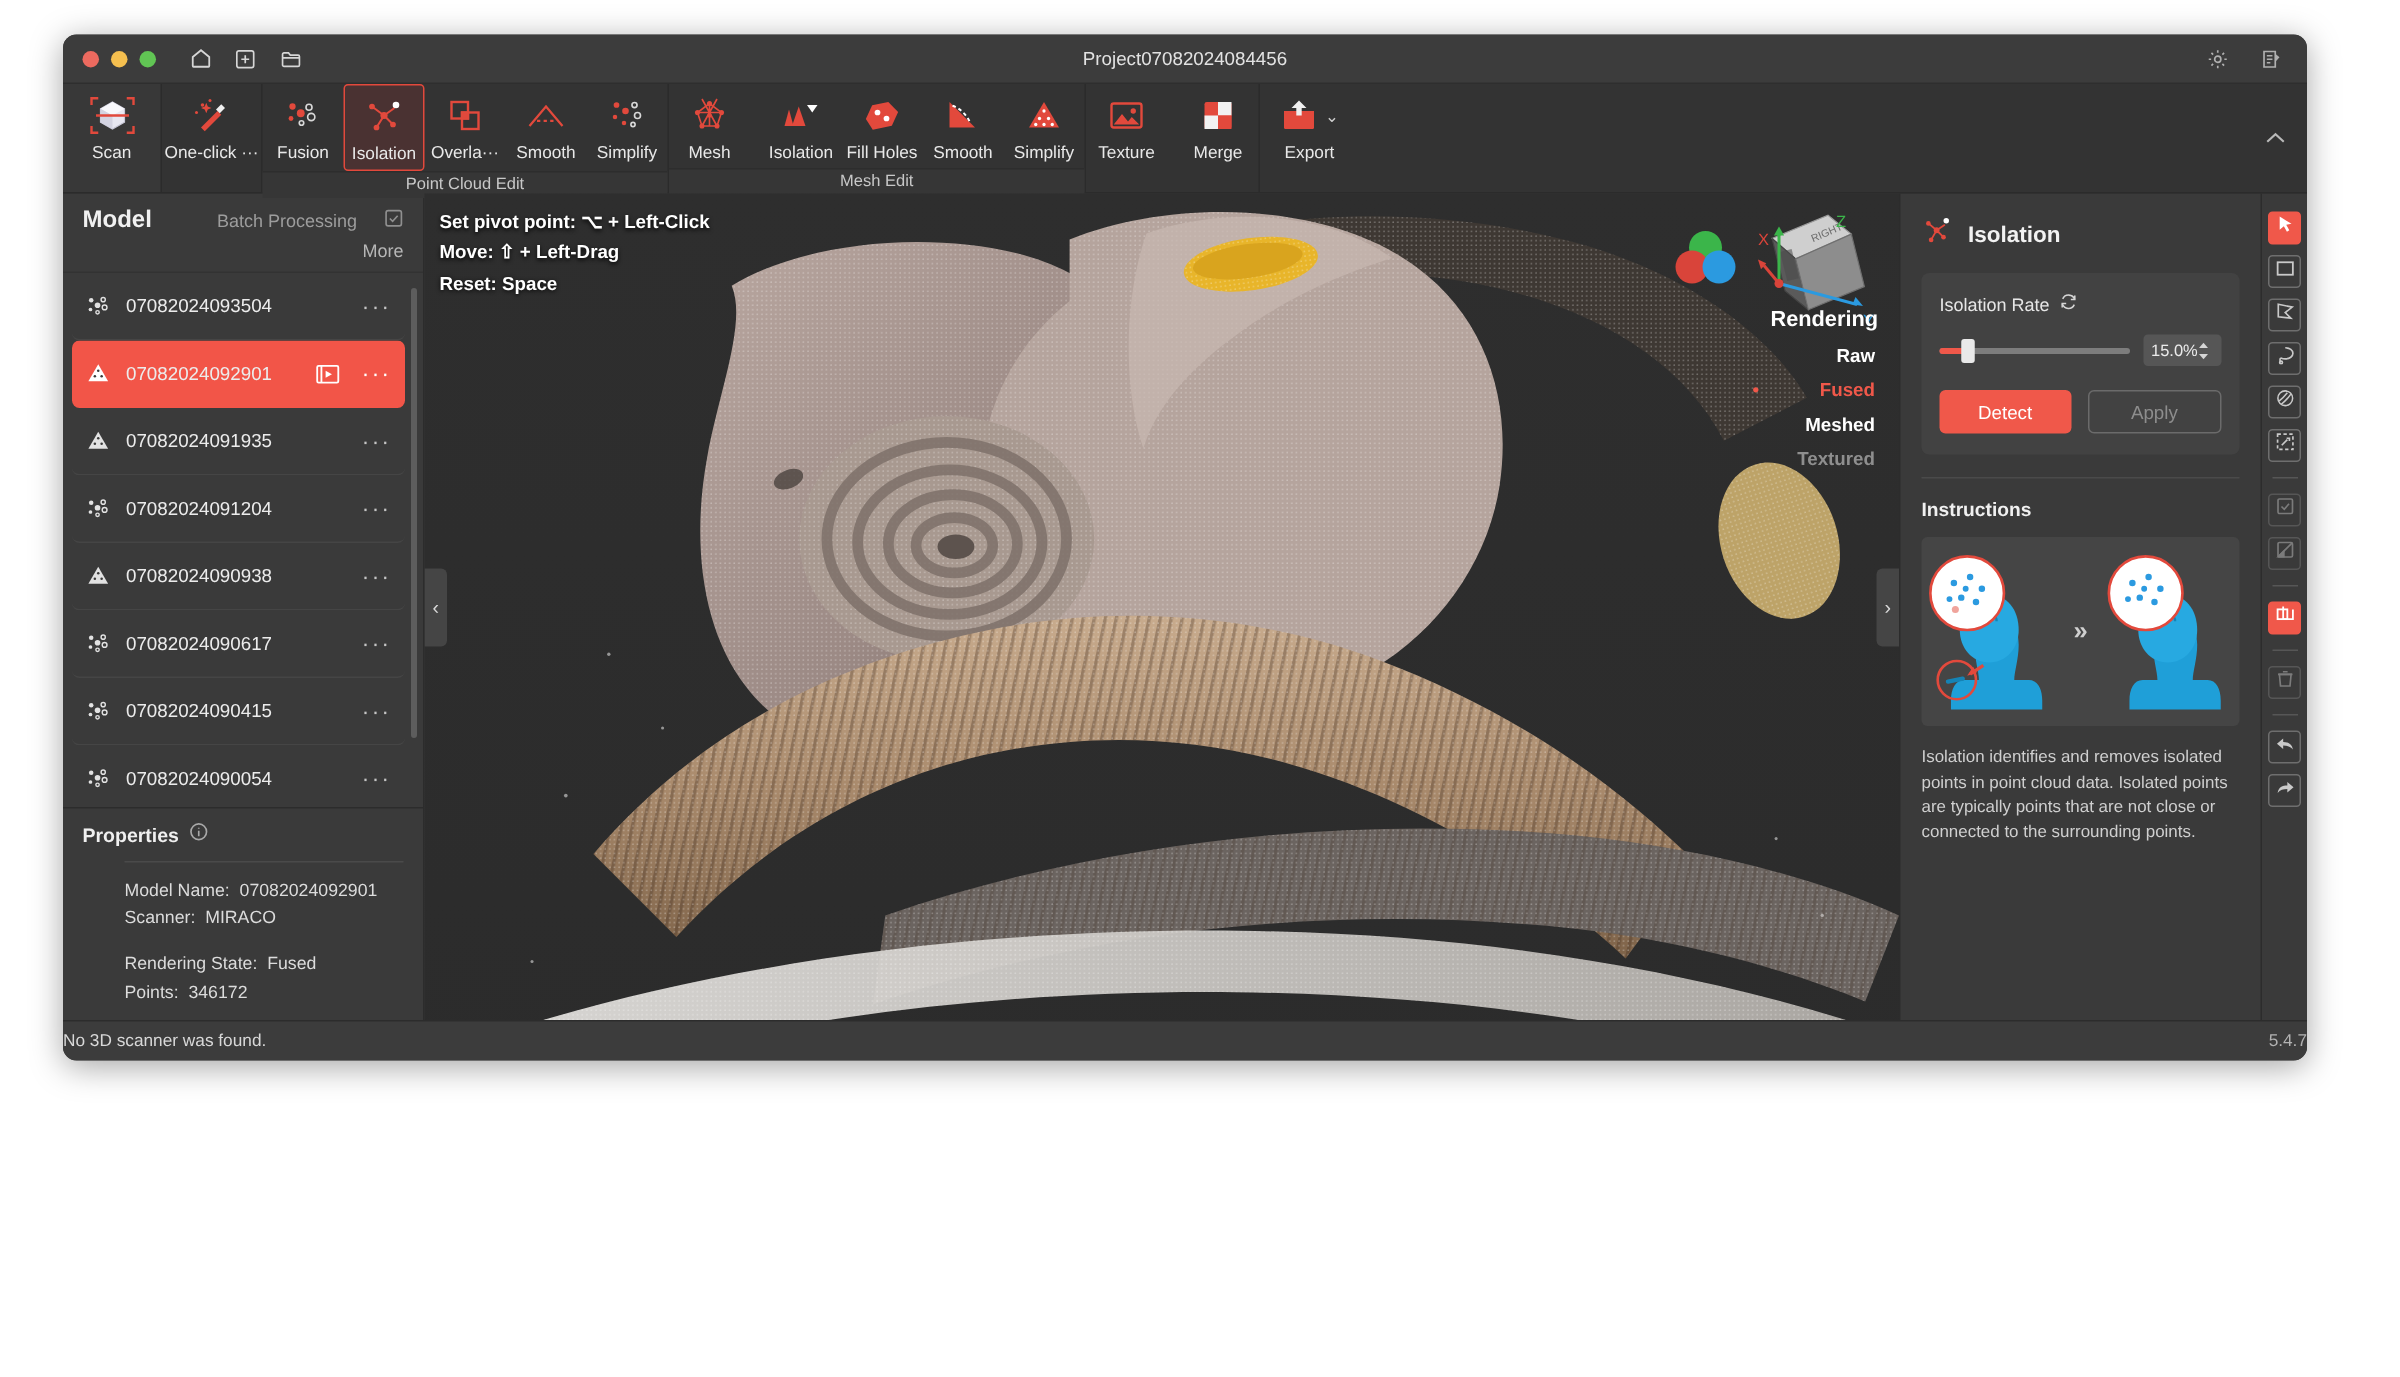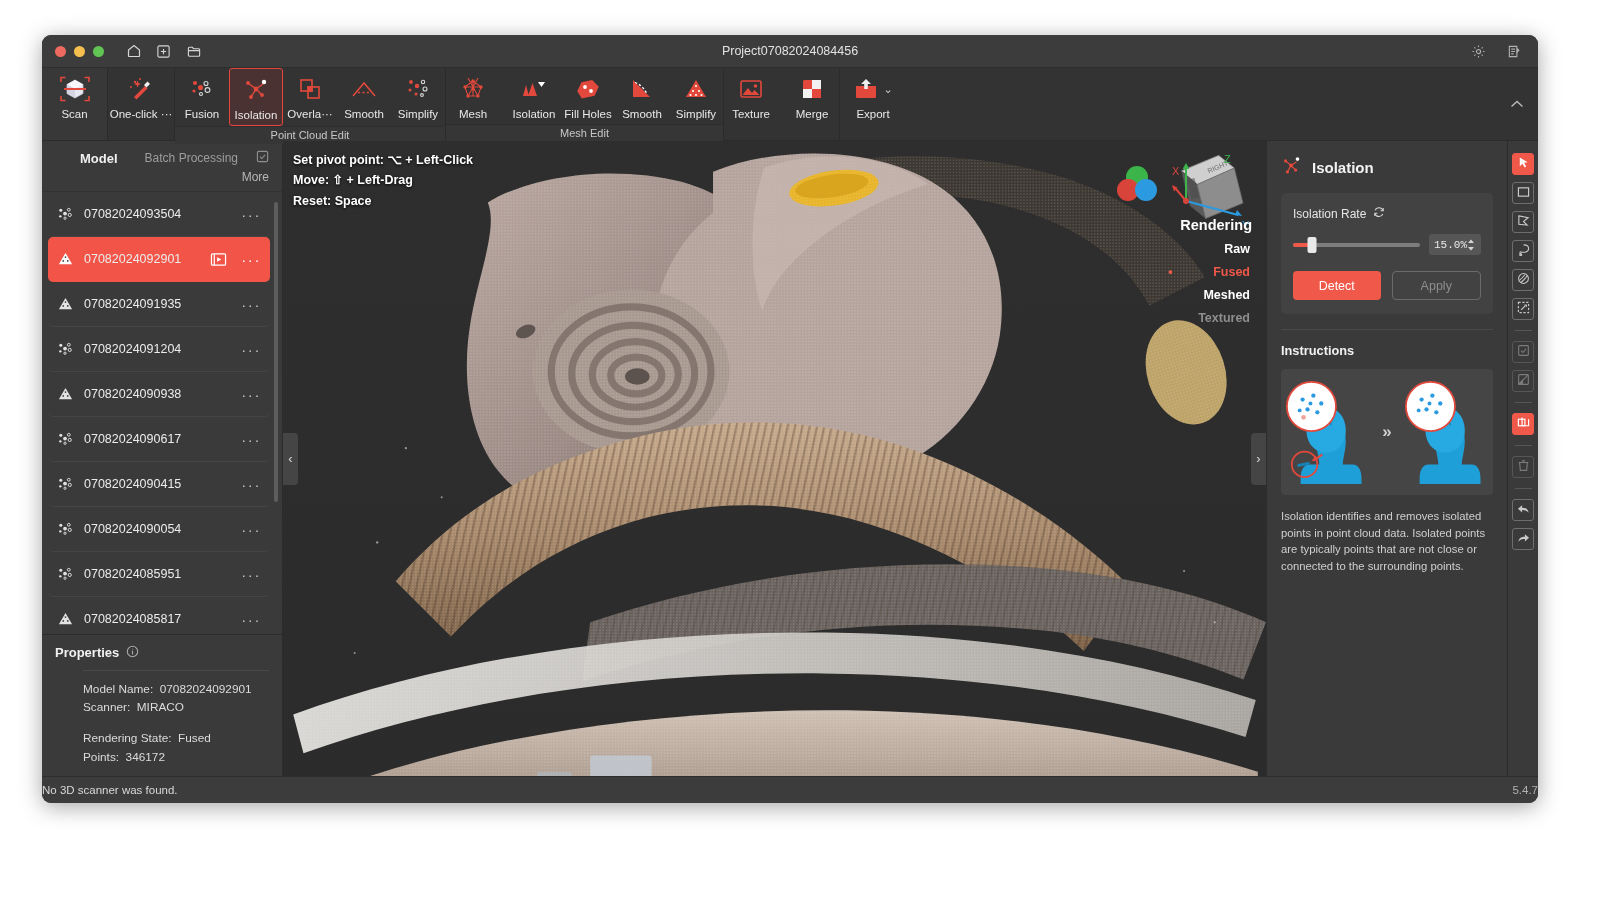--- a/index.html
+++ b/index.html
@@ -4,22 +4,22 @@
 <style>
   * { box-sizing: border-box; margin: 0; padding: 0; }
   html, body {
     width: 1600px; height: 918px;
     background: #ffffff;
     font-family: "Liberation Sans", sans-serif;
     overflow: hidden;
   }
   .app-window {
     position: absolute;
-    left: 42px; top: 35px;
-    width: 1496px; height: 768px;
+    left: 42px; top: 23px;
+    width: 1496px; height: 684px;
     background: #3a3a3a;
     border-radius: 9px;
     overflow: hidden;
     display: flex;
     flex-direction: column;
     box-shadow: 0 4px 22px rgba(0,0,0,0.35);
   }
 
   
   .titlebar {
@@ -89,21 +89,21 @@
     width: 241px; flex: 0 0 241px;
     background: #3a3a3a;
     display: flex; flex-direction: column;
     border-right: 1px solid #2c2c2c;
     min-height: 0;
   }
   .lp-header {
     display: flex; align-items: center; justify-content: space-between;
     padding: 9px 13px 2px;
   }
-  .lp-title { font-size: 13px; font-weight: bold; color: #f0f0f0; margin-left: 25px; }
+  .lp-title { font-size: 16px; font-weight: bold; color: #f0f0f0; }
   .lp-batch { display: flex; align-items: center; gap: 18px; font-size: 12px; color: #9d9d9d; cursor: pointer;}
   .lp-more { text-align: right; font-size: 12px; color: #b6b6b6; padding: 2px 13px 7px; cursor: pointer; }
   .model-list { flex: 1; overflow: hidden; position: relative; border-top: 1px solid #323232;}
   .model-scroll { position: absolute; inset: 0; overflow: hidden; padding-right: 6px;}
   .model-row {
     display: flex; align-items: center; gap: 10px;
     height: 45px; margin: 0 6px;
     padding: 0 9px; border-radius: 5px;
     cursor: pointer;
     border-bottom: 1px solid #454545;
@@ -186,21 +186,21 @@
     position: relative; cursor: pointer;
   }
   .slider-fill { position: absolute; left: 0; top: 0; bottom: 0; width: 15%; background: #f0584a; border-radius: 2px;}
   .slider-knob {
     position: absolute; left: 15%; top: 50%; transform: translate(-50%,-50%);
     width: 9px; height: 16px; background: #e9e9e9; border-radius: 2px;
   }
   .spin {
     width: 52px; height: 21px; background: #565656; border-radius: 3px;
     display: flex; align-items: center; 
-    padding: 0 4px 0 5px; cursor: pointer; font-family: Liberation Mono, monospace;
+    padding: 0 4px 0 5px; cursor: pointer;
   }
   .spin-val { font-size: 11px; color: #eaeaea; }
   .spin-arrows { display: flex; flex-direction: column; gap: 1px; color: #d6d6d6; }
   .btn-row { display: flex; gap: 11px; margin-top: 16px; }
   .btn {
     flex: 1; height: 29px; border-radius: 4px;
     display: flex; align-items: center; justify-content: center;
     font-size: 12.5px; cursor: pointer;
   }
   .btn-primary { background: #f0584a; color: #fff; }

